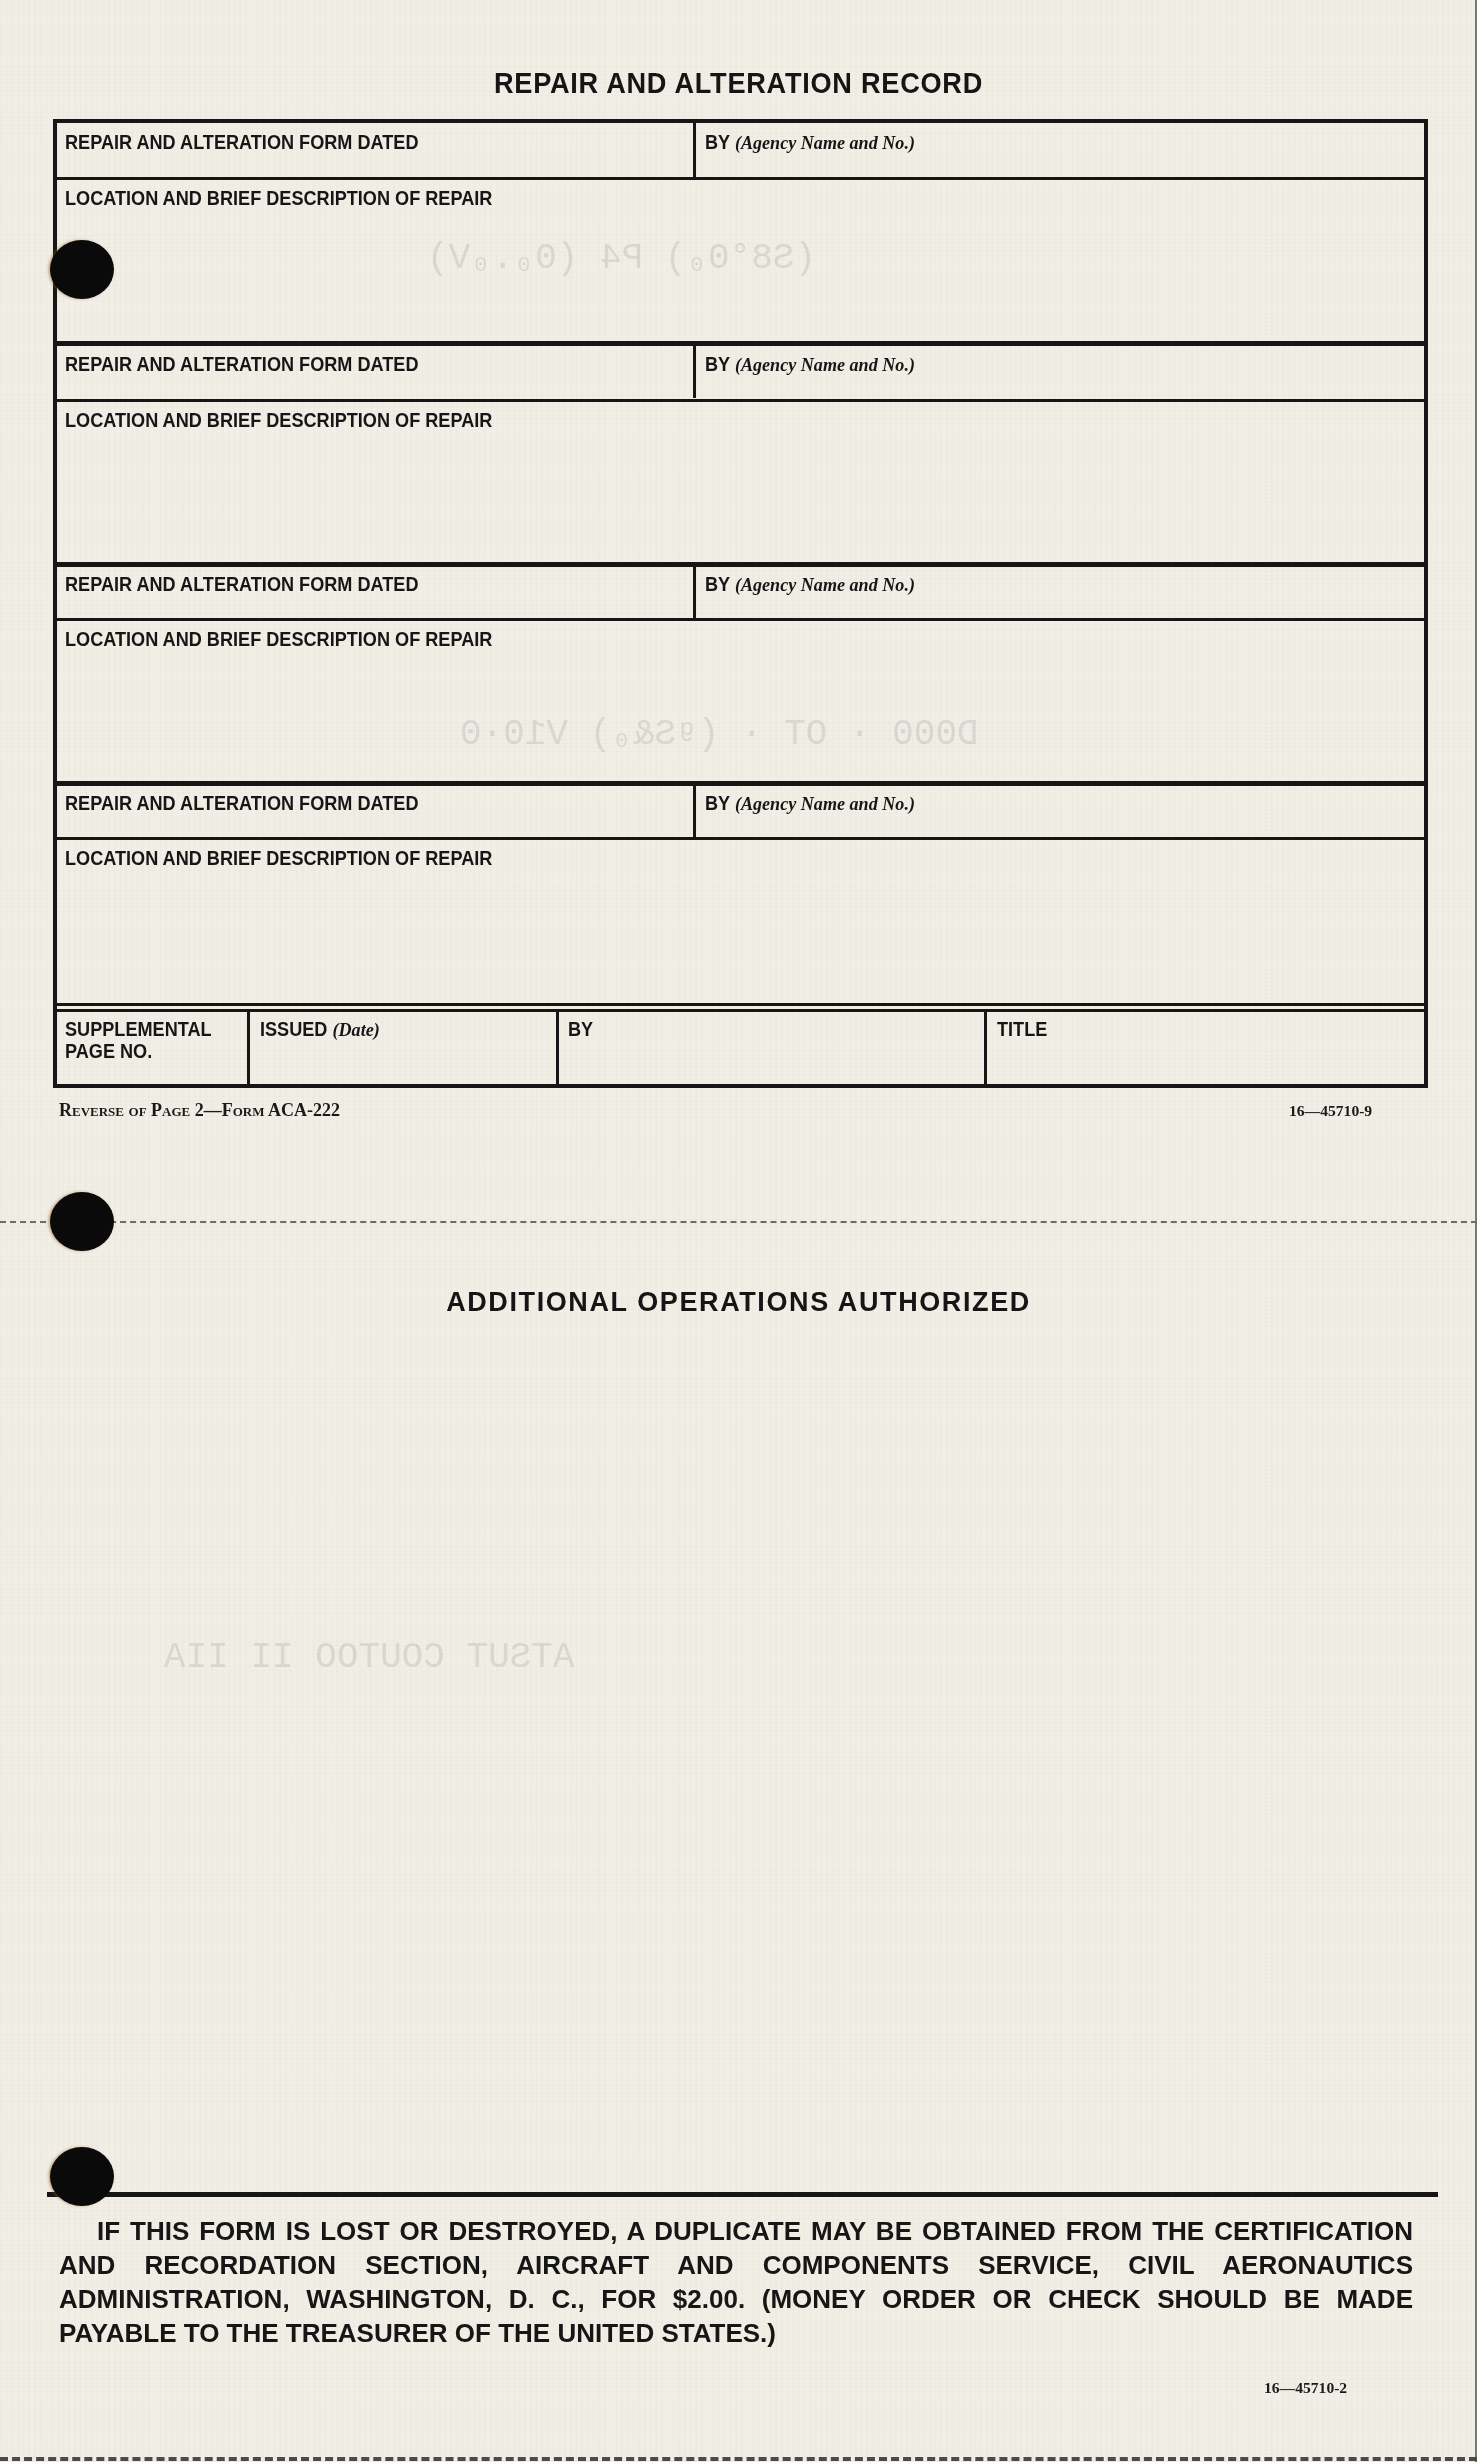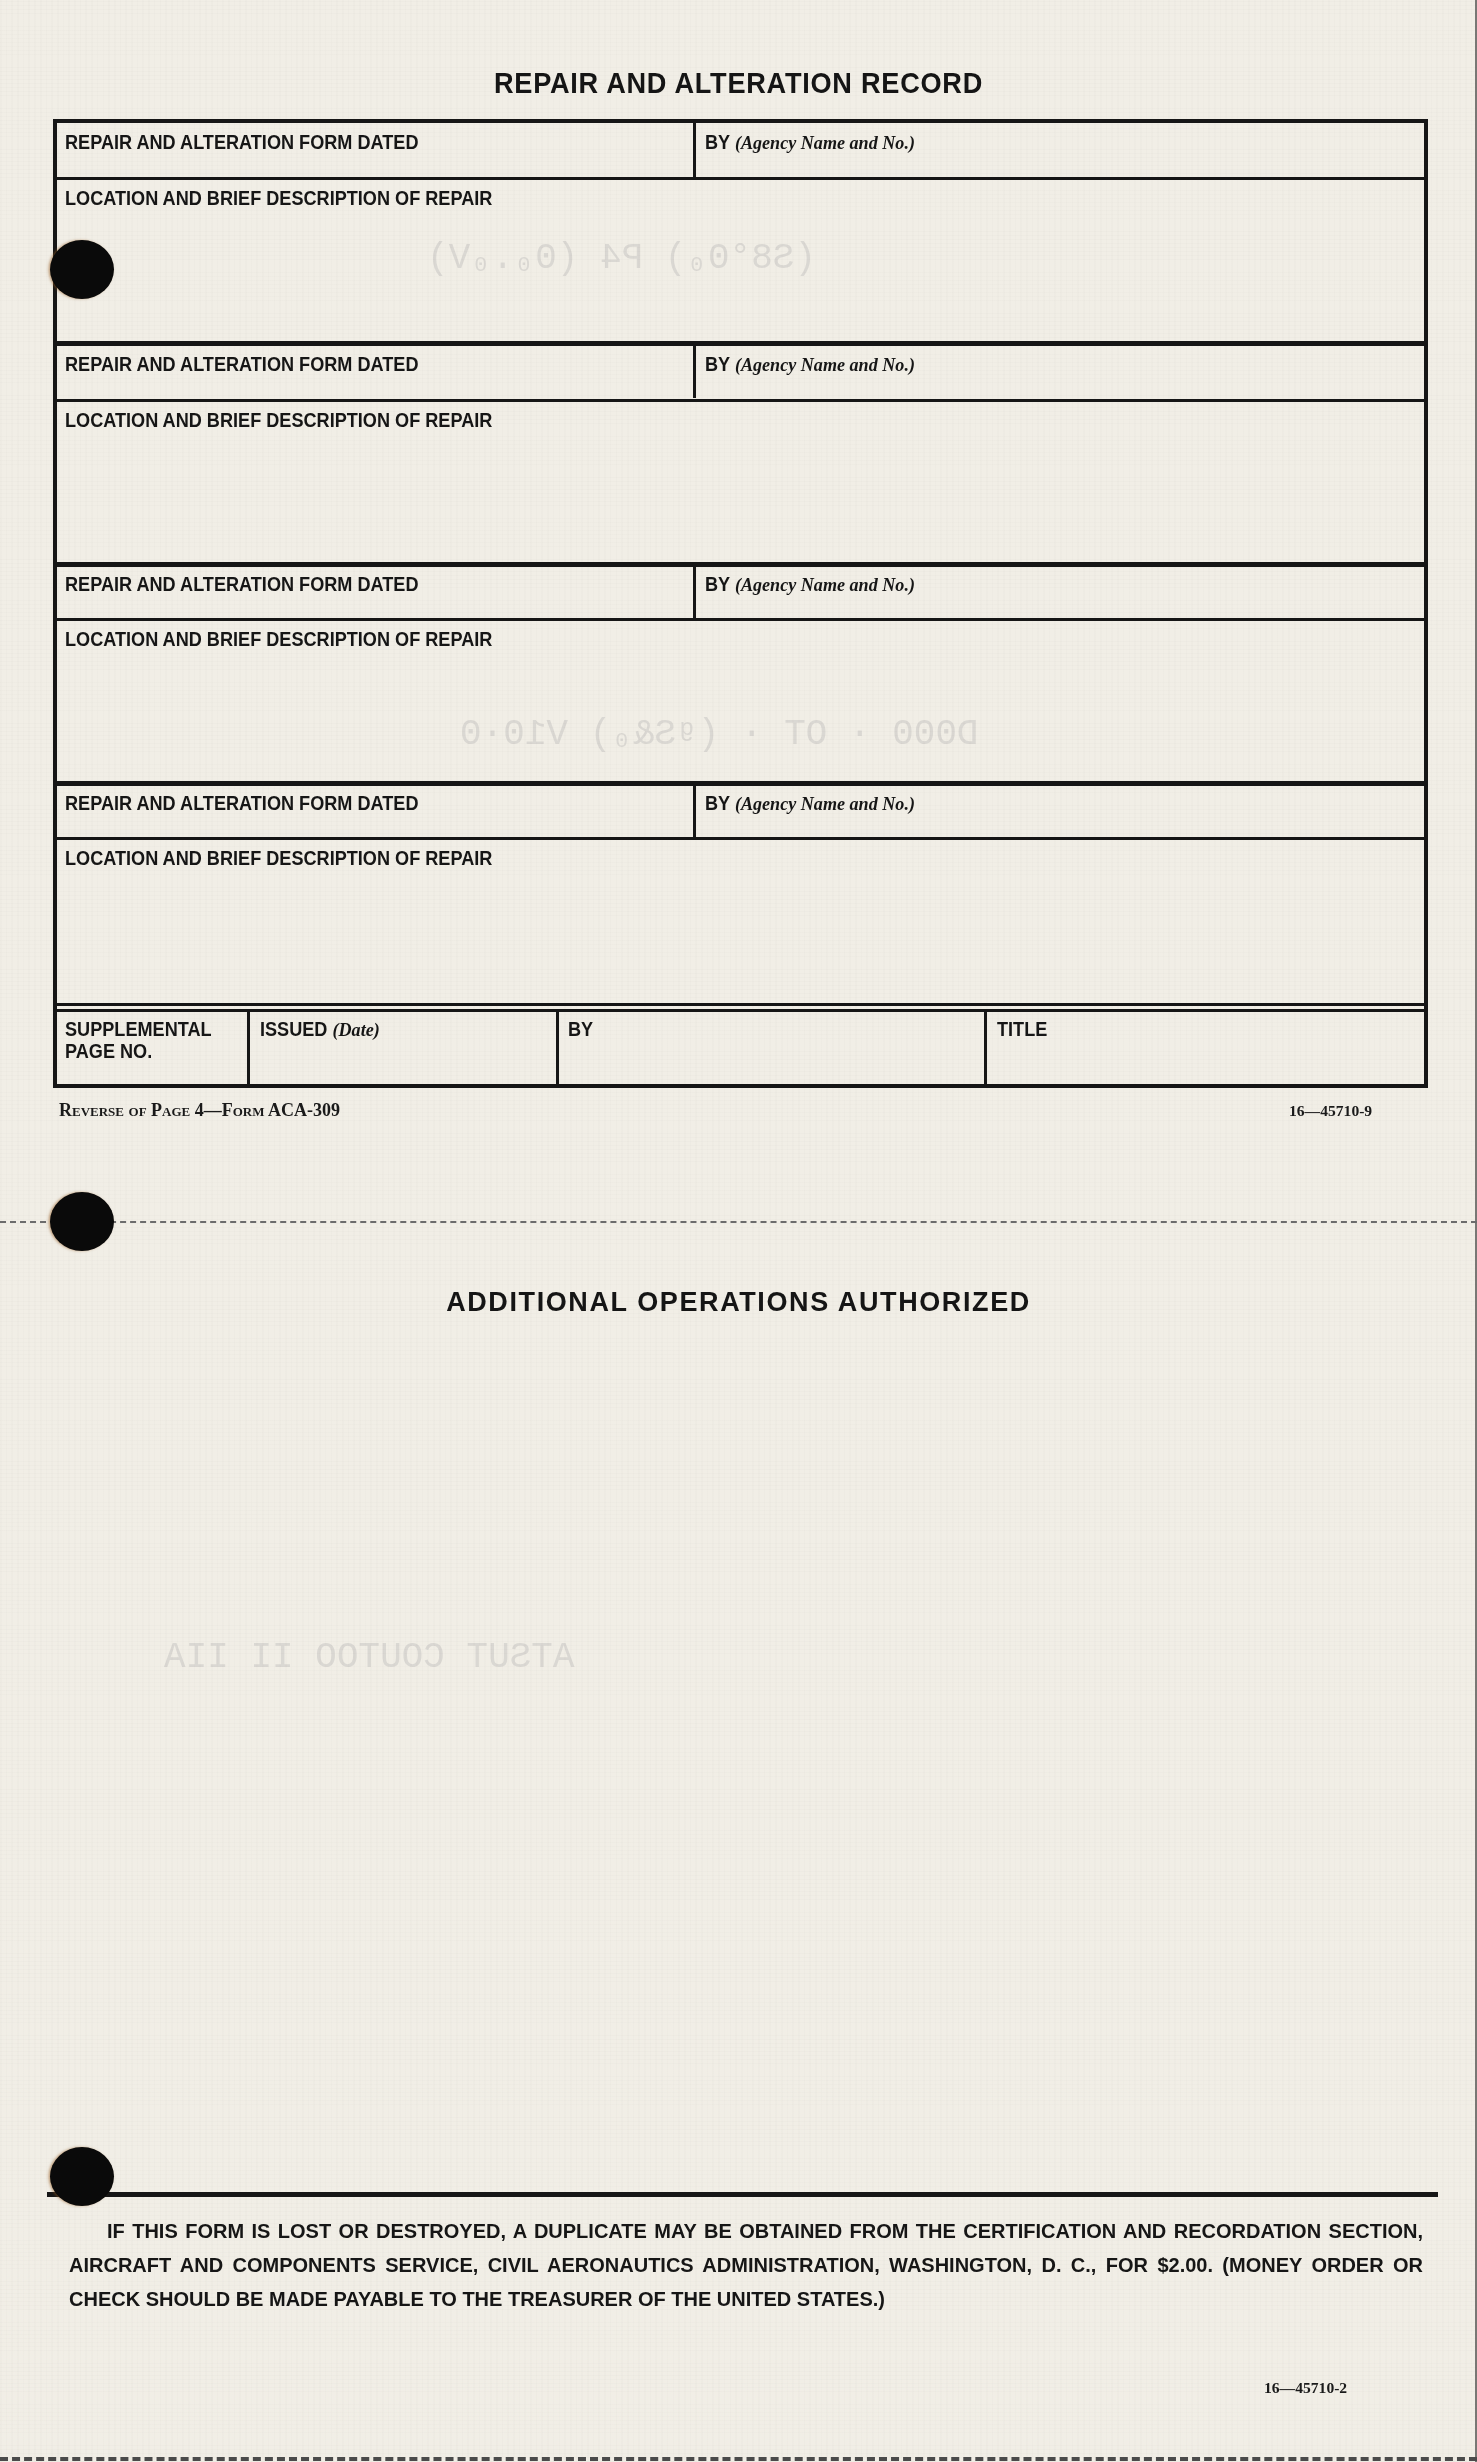--- a/index.html
+++ b/index.html
@@ -53,22 +53,22 @@
     border-top: 2.5px dashed #6c6c6c;
   }
   .perforation.bottom { top: 2457px; border-top: 4.1px dashed #4b4b4b; }
   .hole {
     position: absolute; width: 64px; height: 59px; border-radius: 50%;
     background: #0a0a0a; box-shadow: -1.6px 0 2.5px rgba(150,90,30,.5);
   }
   .ops-area { position: absolute; left: 49px; top: 1346px; width: 1379px; height: 821px; }
   .bottom-rule { position: absolute; left: 47px; width: 1391px; top: 2192px; height: 4.9px; background: #161616; }
   .notice {
-    position: absolute; left: 69px; top: 2214px; width: 1354px;
-    font-weight: bold; font-size: 20px; line-height: 34px; text-align: justify;
+    position: absolute; left: 59px; top: 2214px; width: 1354px;
+    font-weight: bold; font-size: 26px; line-height: 34px; text-align: justify;
     text-indent: 38px; color: #161616; transform-origin: left top;
   }
   .notice-code {
     position: absolute; top: 2379px; left: 1264px; font-family: "Liberation Serif", serif;
     font-weight: bold; font-size: 15.6px; color: #1a1a1a;
   }
   .ghost {
     position: absolute; color: rgba(60,60,70,0.12); font-family: "Liberation Mono", monospace;
     font-size: 36px; transform: scaleX(-1); white-space: nowrap; pointer-events: none;
   }
@@ -142,21 +142,21 @@
   <div class="label" style="left:511px;top:895px;">BY</div>
   <div class="vline" style="left:927px;top:889px;height:76px;"></div>
   <div class="label" style="left:940px;top:895px;">TITLE</div>
 
   <div class="field" style="left:4.1px;top:940px;width:182px;height:21.3px;"></div>
   <div class="field" style="left:197px;top:919px;width:298px;height:41px;"></div>
   <div class="field" style="left:506px;top:919px;width:418px;height:41px;"></div>
   <div class="field" style="left:934px;top:919px;width:433px;height:41px;"></div>
 </div>
 
-<div class="footer-left">Reverse of Page 4—Form ACA-309</div>
+<div class="footer-left">Reverse of Page 2—Form ACA-222</div>
 <div class="footer-right">16—45710-9</div>
 
 <div class="perforation"></div>
 
 <div class="title title-ops">ADDITIONAL OPERATIONS AUTHORIZED</div>
 <div class="ops-area"></div>
 
 <div class="bottom-rule"></div>
 <div class="notice">IF THIS FORM IS LOST OR DESTROYED, A DUPLICATE MAY BE OBTAINED FROM THE CERTIFICATION AND RECORDATION SECTION, AIRCRAFT AND COMPONENTS SERVICE, CIVIL AERONAUTICS ADMINISTRATION, WASHINGTON, D. C., FOR $2.00. (MONEY ORDER OR CHECK SHOULD BE MADE PAYABLE TO THE TREASURER OF THE UNITED STATES.)</div>
 <div class="notice-code">16—45710-2</div>

